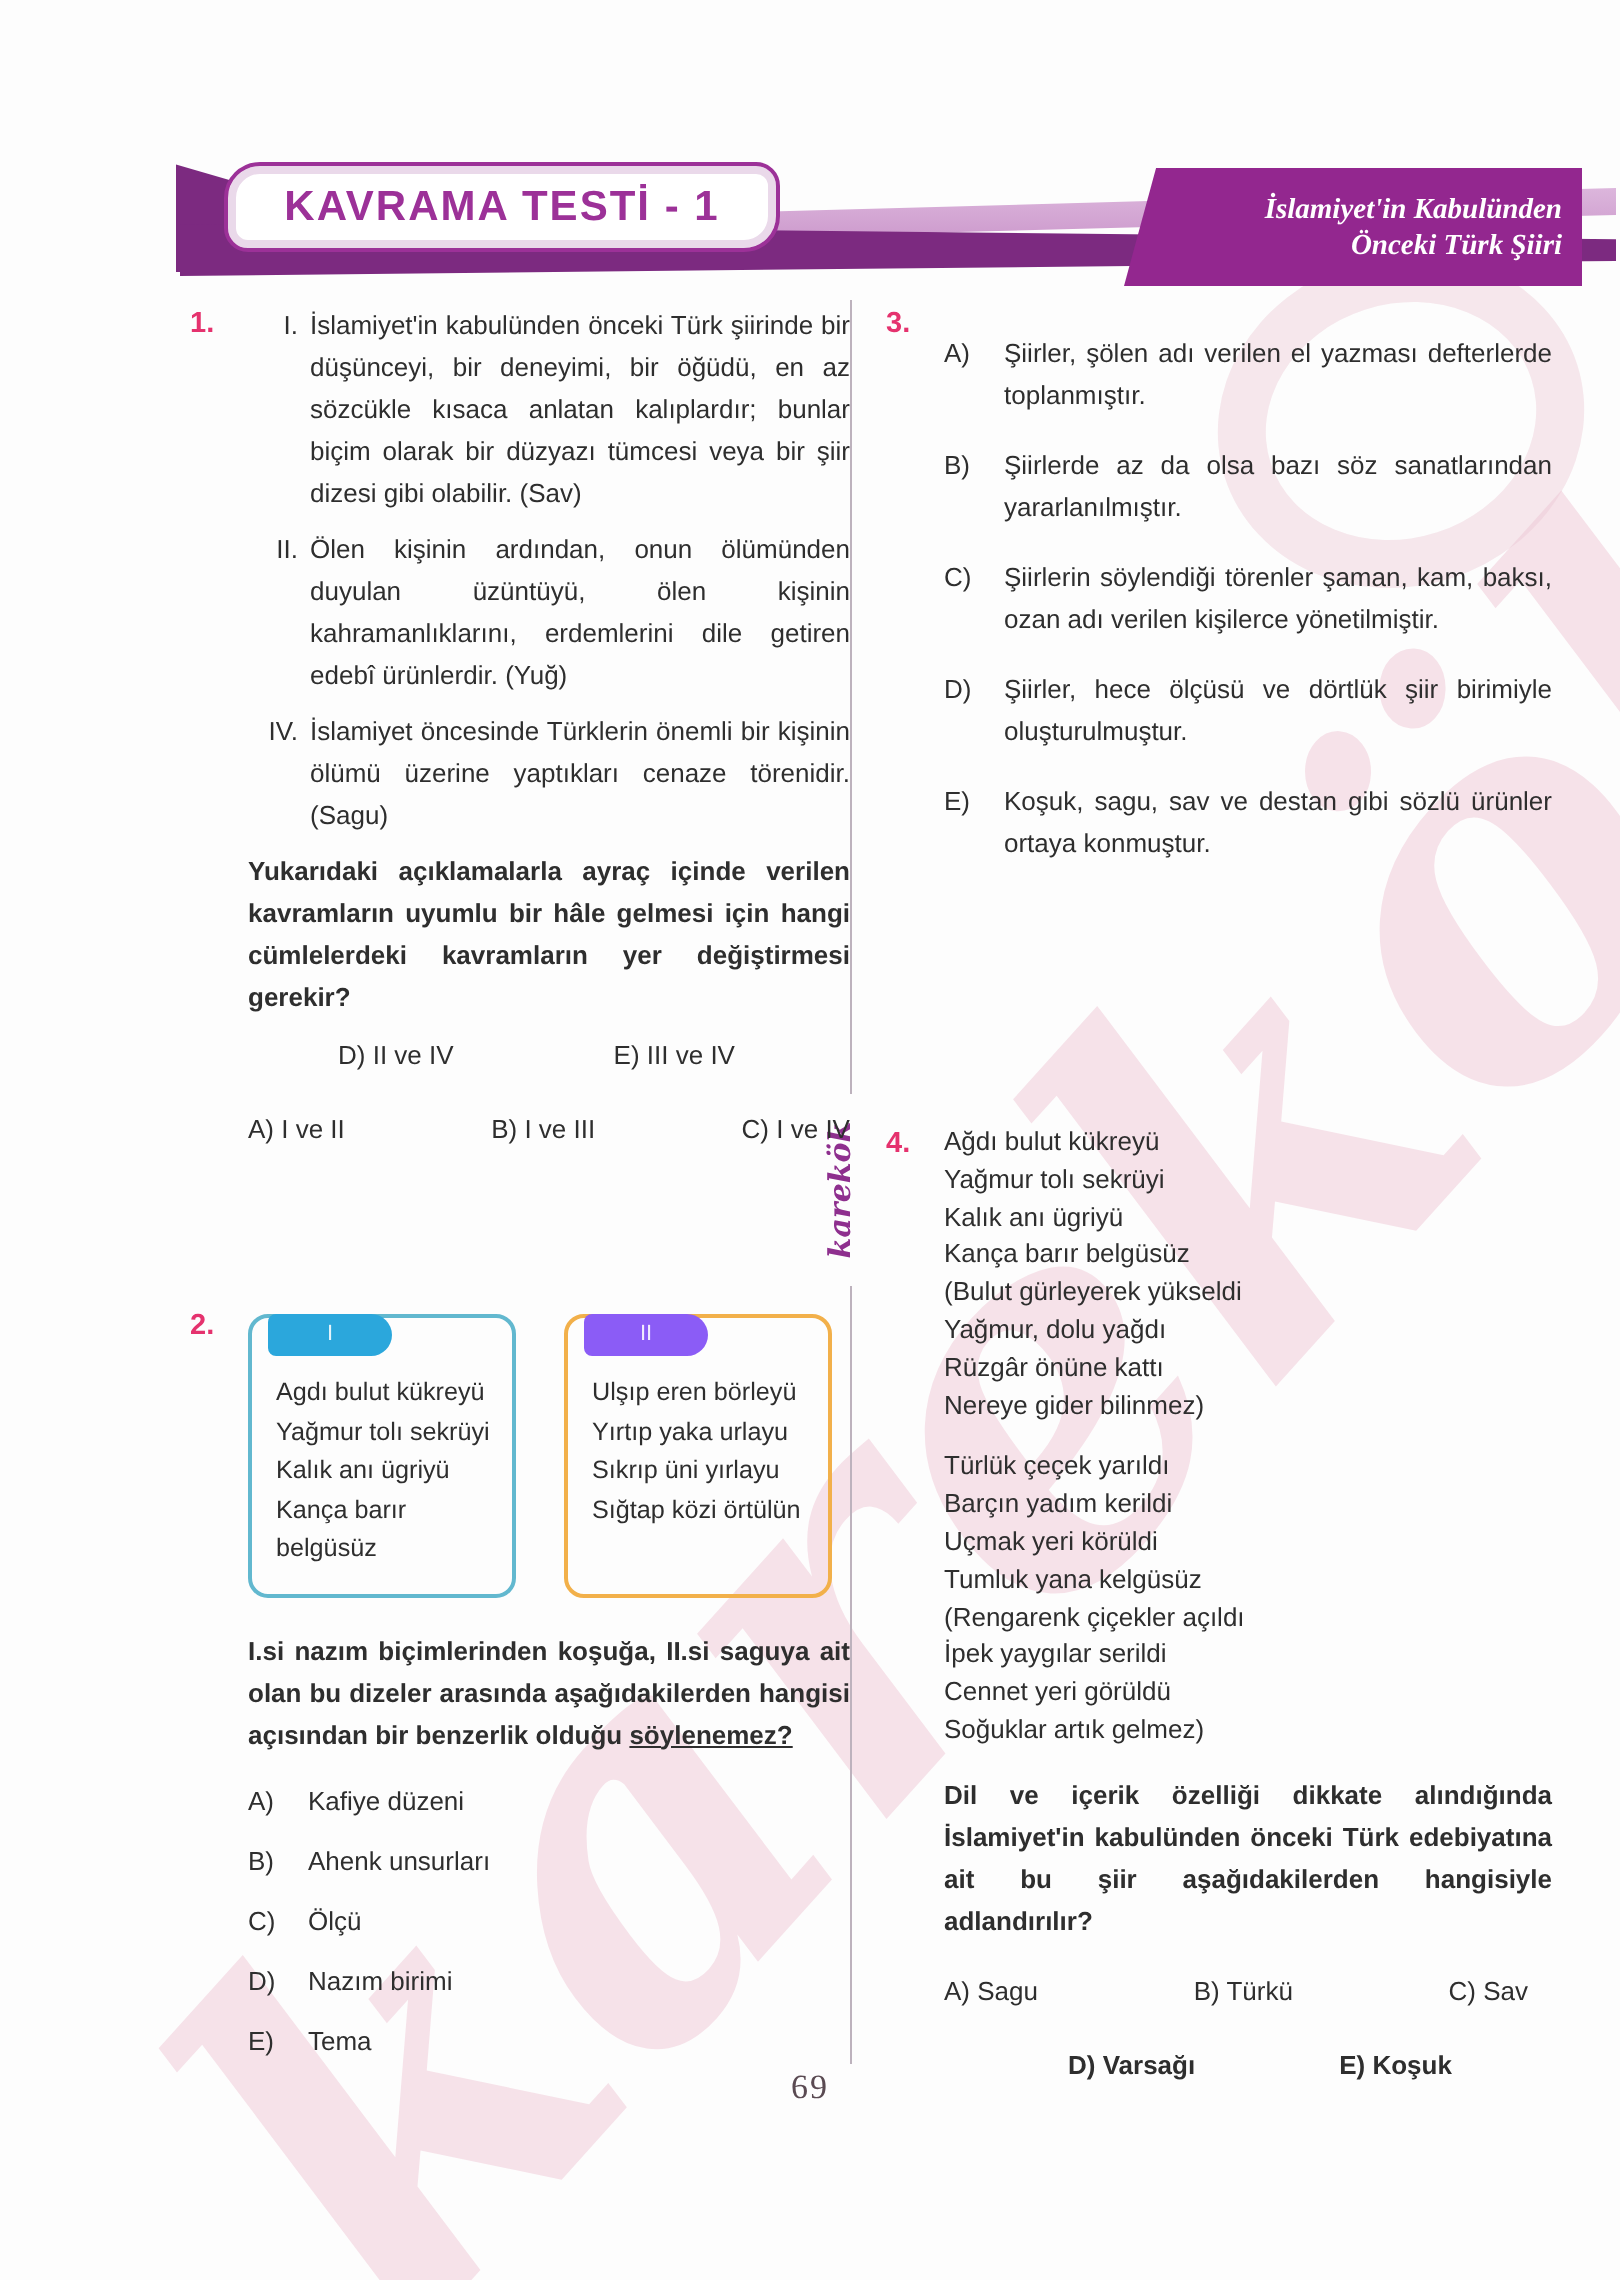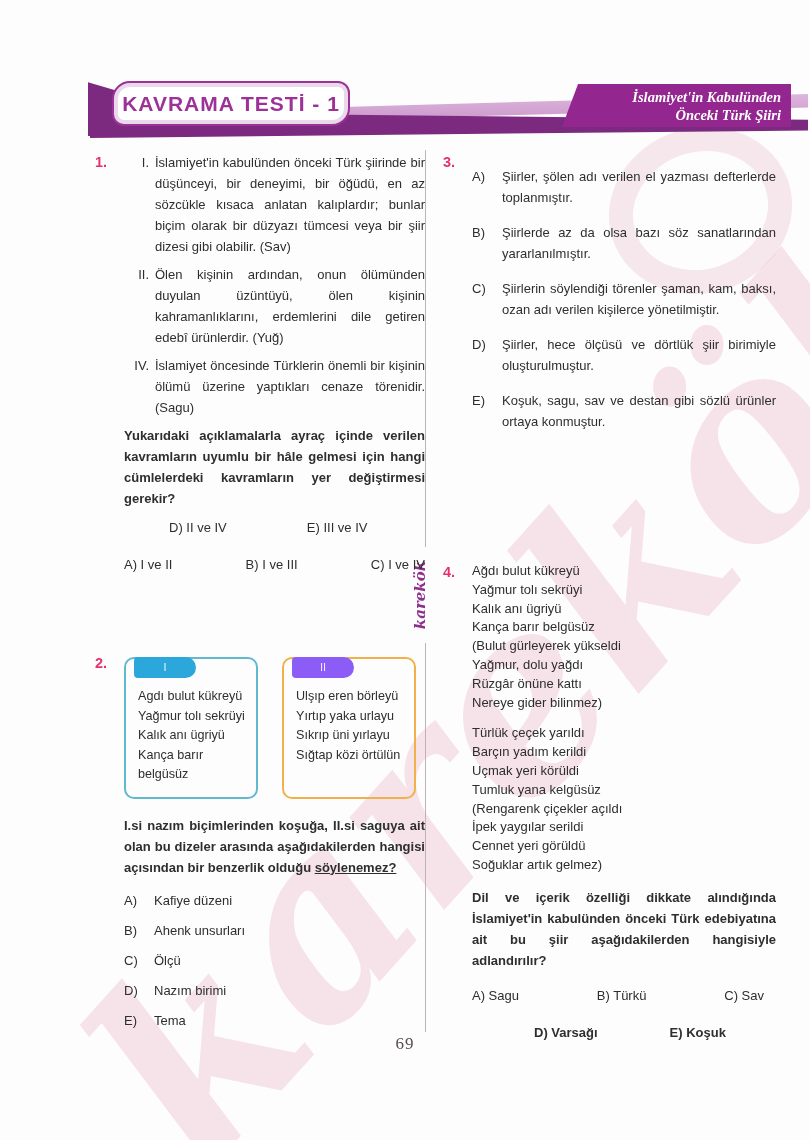--- a/index.html
+++ b/index.html
@@ -34,30 +34,30 @@
     position:absolute; left:95px; top:94px; width:713px; height:32px;
     background:linear-gradient(#dcb6dc,#c993c9);
     clip-path:polygon(0 62%, 100% 0, 100% 42%, 0 100%);
   }
   .hdr-band-dark {
     position:absolute; left:90px; top:111px; width:718px; height:27px;
     background:#7c2a80;
     clip-path:polygon(0 4%, 100% 32%, 100% 72%, 0 100%);
   }
   .hdr-tab {
-    position:absolute; left:112px; top:81px; width:238px; height:45px;
+    position:absolute; left:112px; top:81px; width:278px; height:45px;
     background:#fff; border:2px solid #9c3198; border-radius:18px 12px 18px 12px;
     box-shadow:inset 0 0 0 4px #ead9ea;
     display:flex; align-items:center; justify-content:center;
   }
   .hdr-tab-label {
     font-weight:bold; font-size:21px; letter-spacing:1px; color:#9c3198;
   }
   .hdr-topic {
-    position:absolute; left:562px; top:84px; width:229px; height:43px;
+    position:absolute; left:562px; top:84px; width:229px; height:59px;
     background:#93278f; clip-path:polygon(7% 0, 100% 0, 100% 100%, 0 100%);
     display:flex; flex-direction:column; justify-content:center; align-items:flex-end;
     padding-right:10px;
   }
   .hdr-topic-line {
     color:#ffffff; font:italic bold 14.5px "Liberation Serif", serif; line-height:18px;
   }
 
   
   .divider { position:absolute; left:425px; top:150px; width:1px; height:882px; background:#bdb2bd; z-index:1; }

